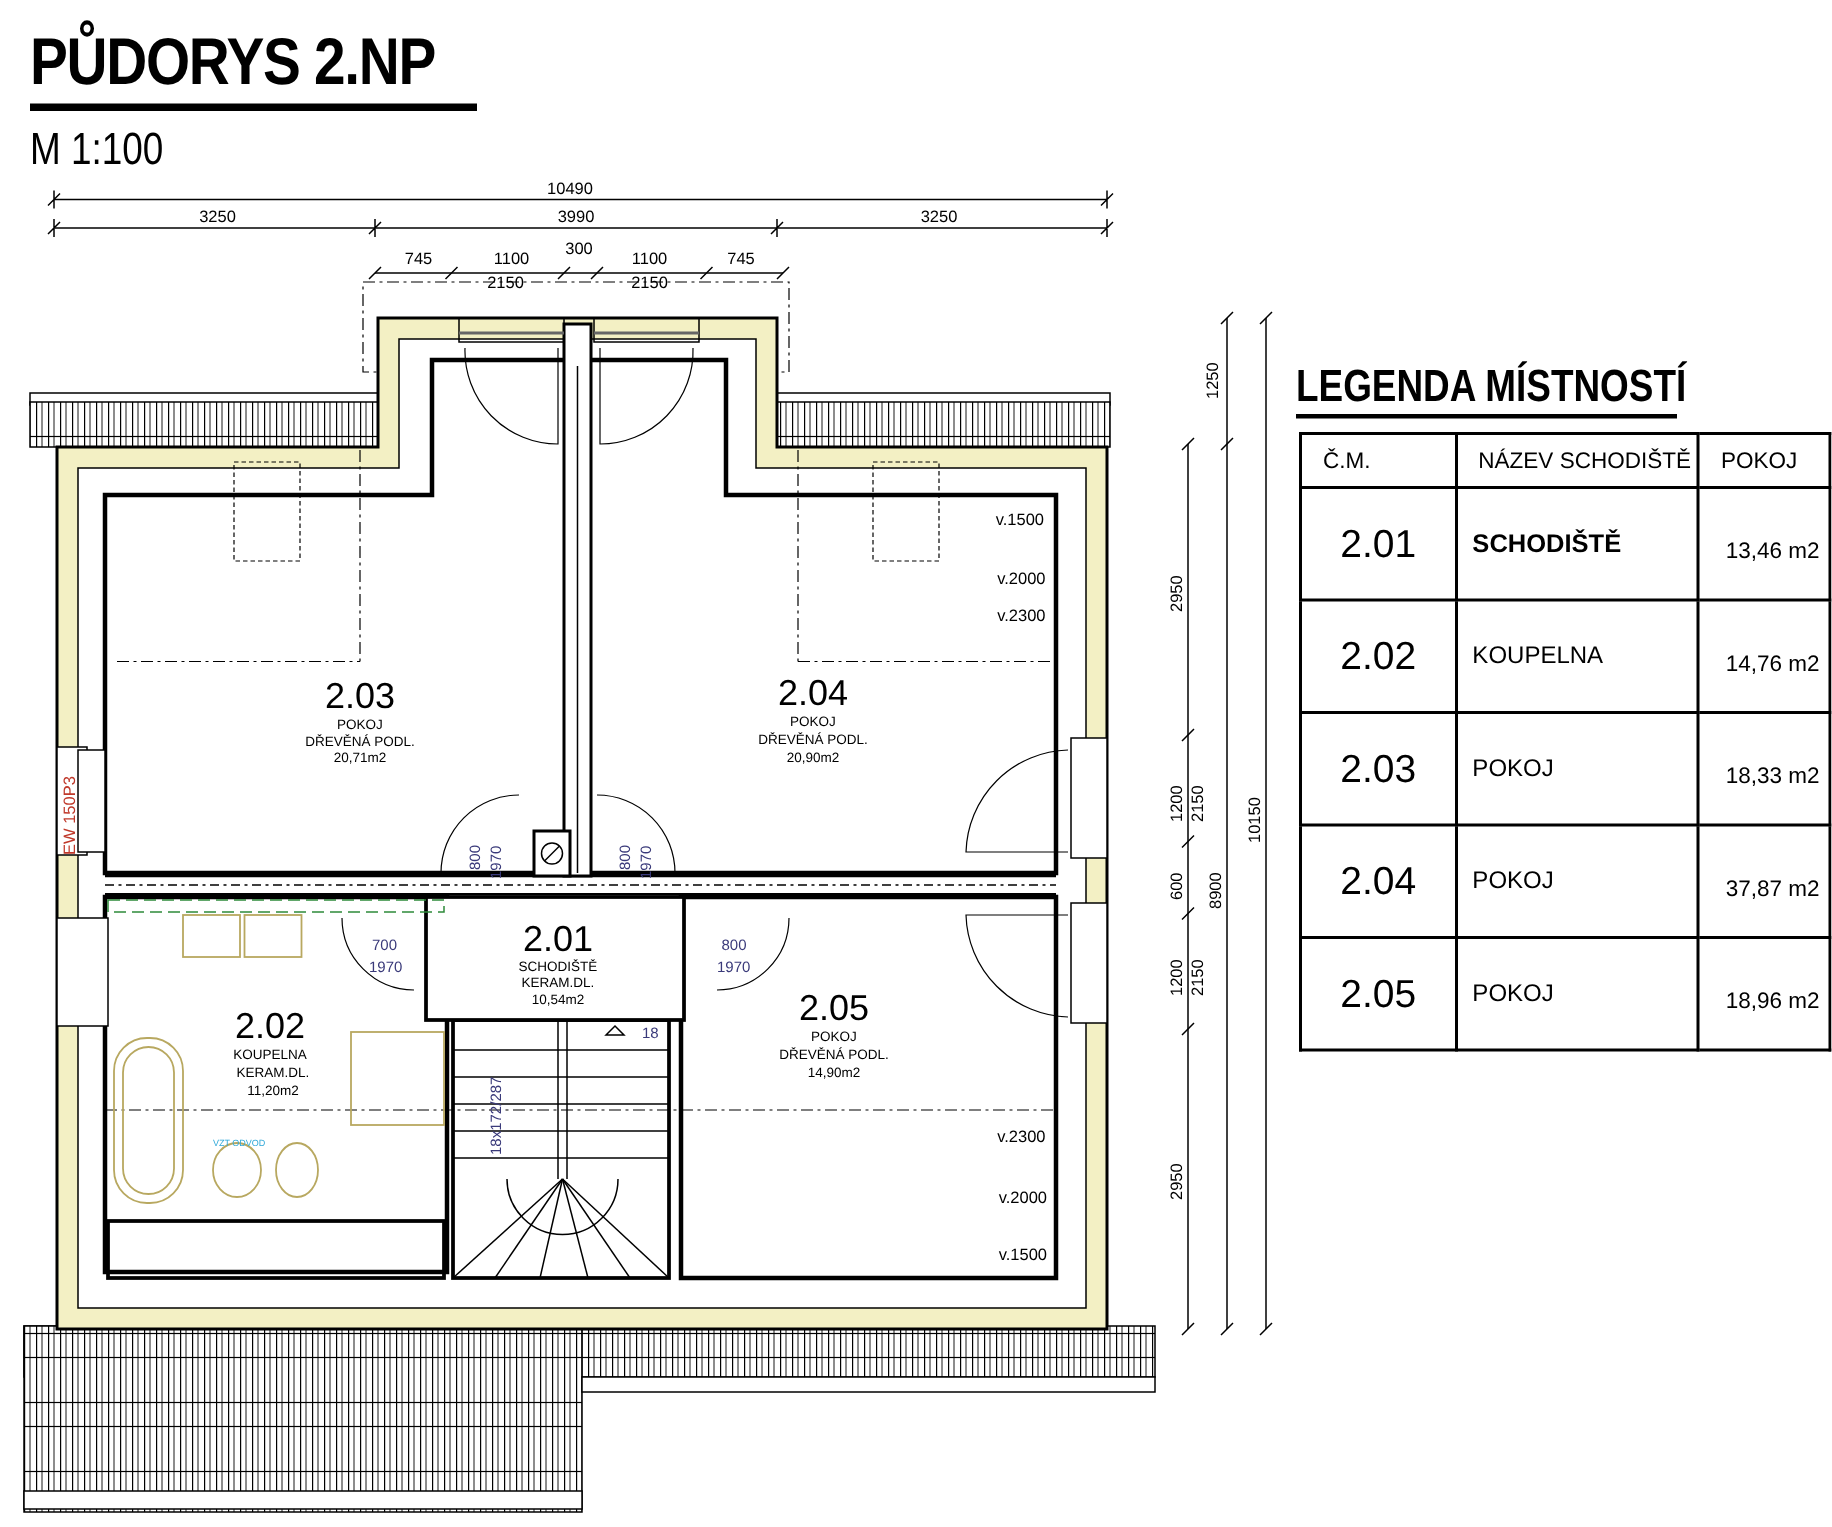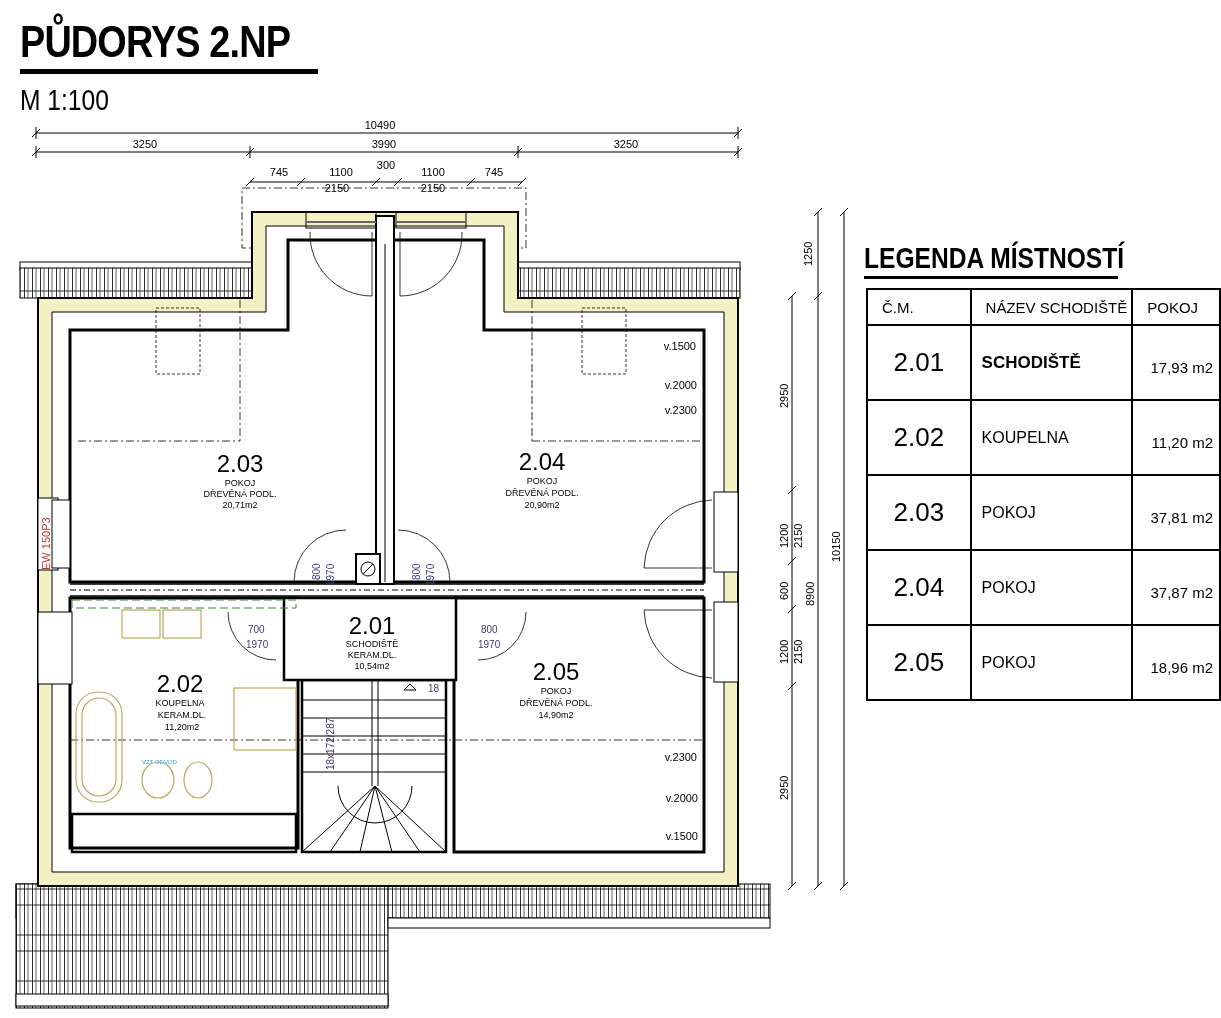--- a/index.html
+++ b/index.html
@@ -239,31 +239,31 @@
 <table class="legend">
   <tbody>
       <tr>
     <th class="c1">Č.M.</th>
     <th class="c2">NÁZEV SCHODIŠTĚ</th>
     <th class="c3">POKOJ</th>
   </tr>
   <tr>
     <td class="num">2.01</td>
     <td class="name" style="font-weight:bold;font-size:17px;">SCHODIŠTĚ</td>
-    <td class="area">17,93 m2</td>
+    <td class="area">13,46 m2</td>
   </tr>
   <tr>
     <td class="num">2.02</td>
     <td class="name">KOUPELNA</td>
-    <td class="area">11,20 m2</td>
+    <td class="area">14,76 m2</td>
   </tr>
   <tr>
     <td class="num">2.03</td>
     <td class="name">POKOJ</td>
-    <td class="area">37,81 m2</td>
+    <td class="area">18,33 m2</td>
   </tr>
   <tr>
     <td class="num">2.04</td>
     <td class="name">POKOJ</td>
     <td class="area">37,87 m2</td>
   </tr>
   <tr>
     <td class="num">2.05</td>
     <td class="name">POKOJ</td>
     <td class="area">18,96 m2</td>

